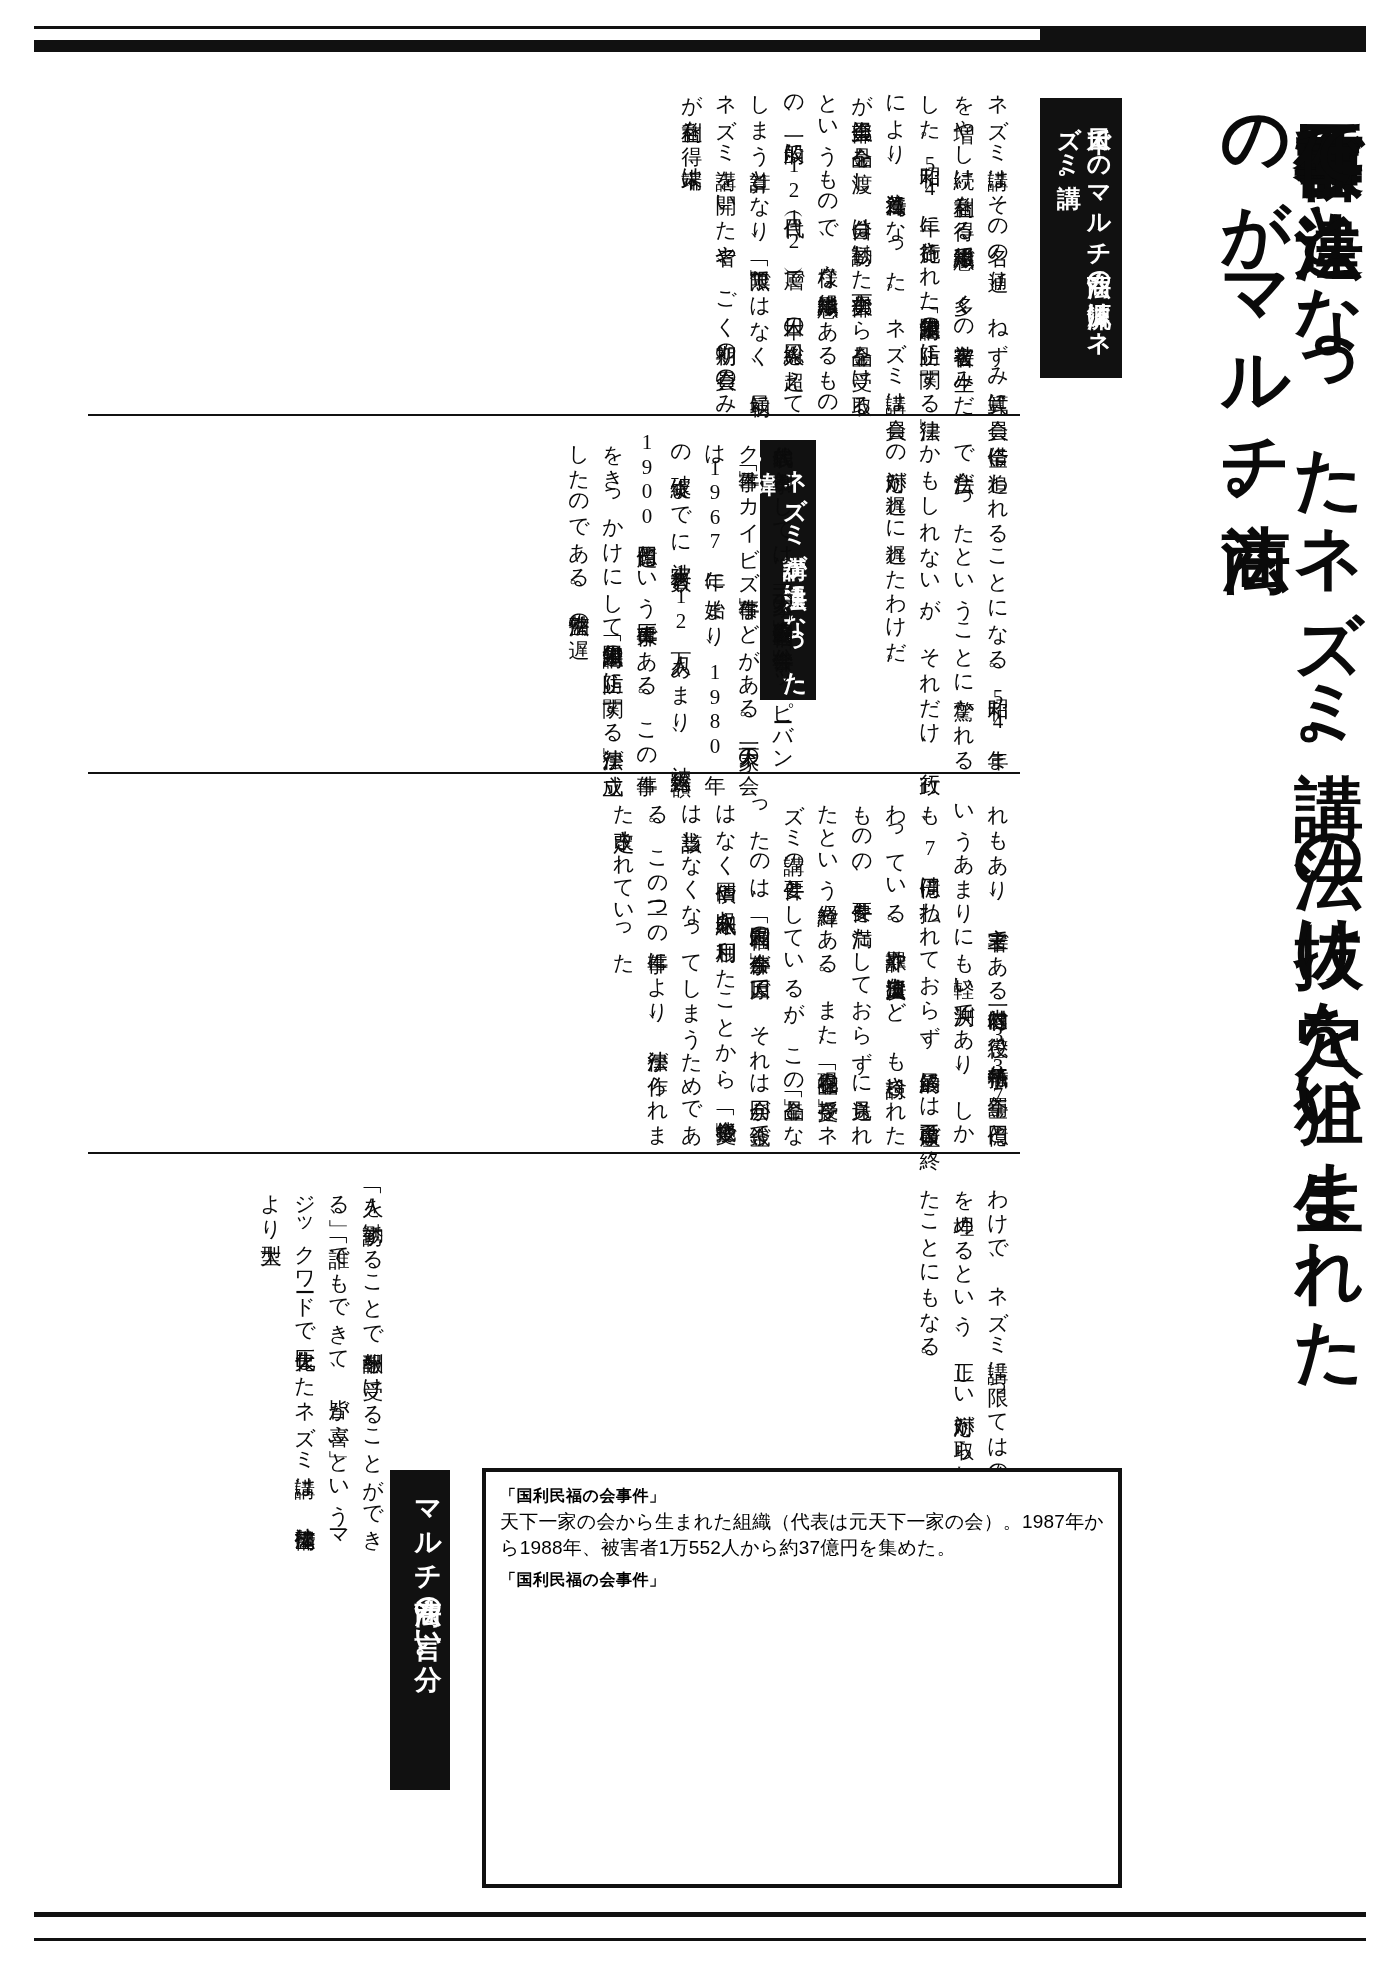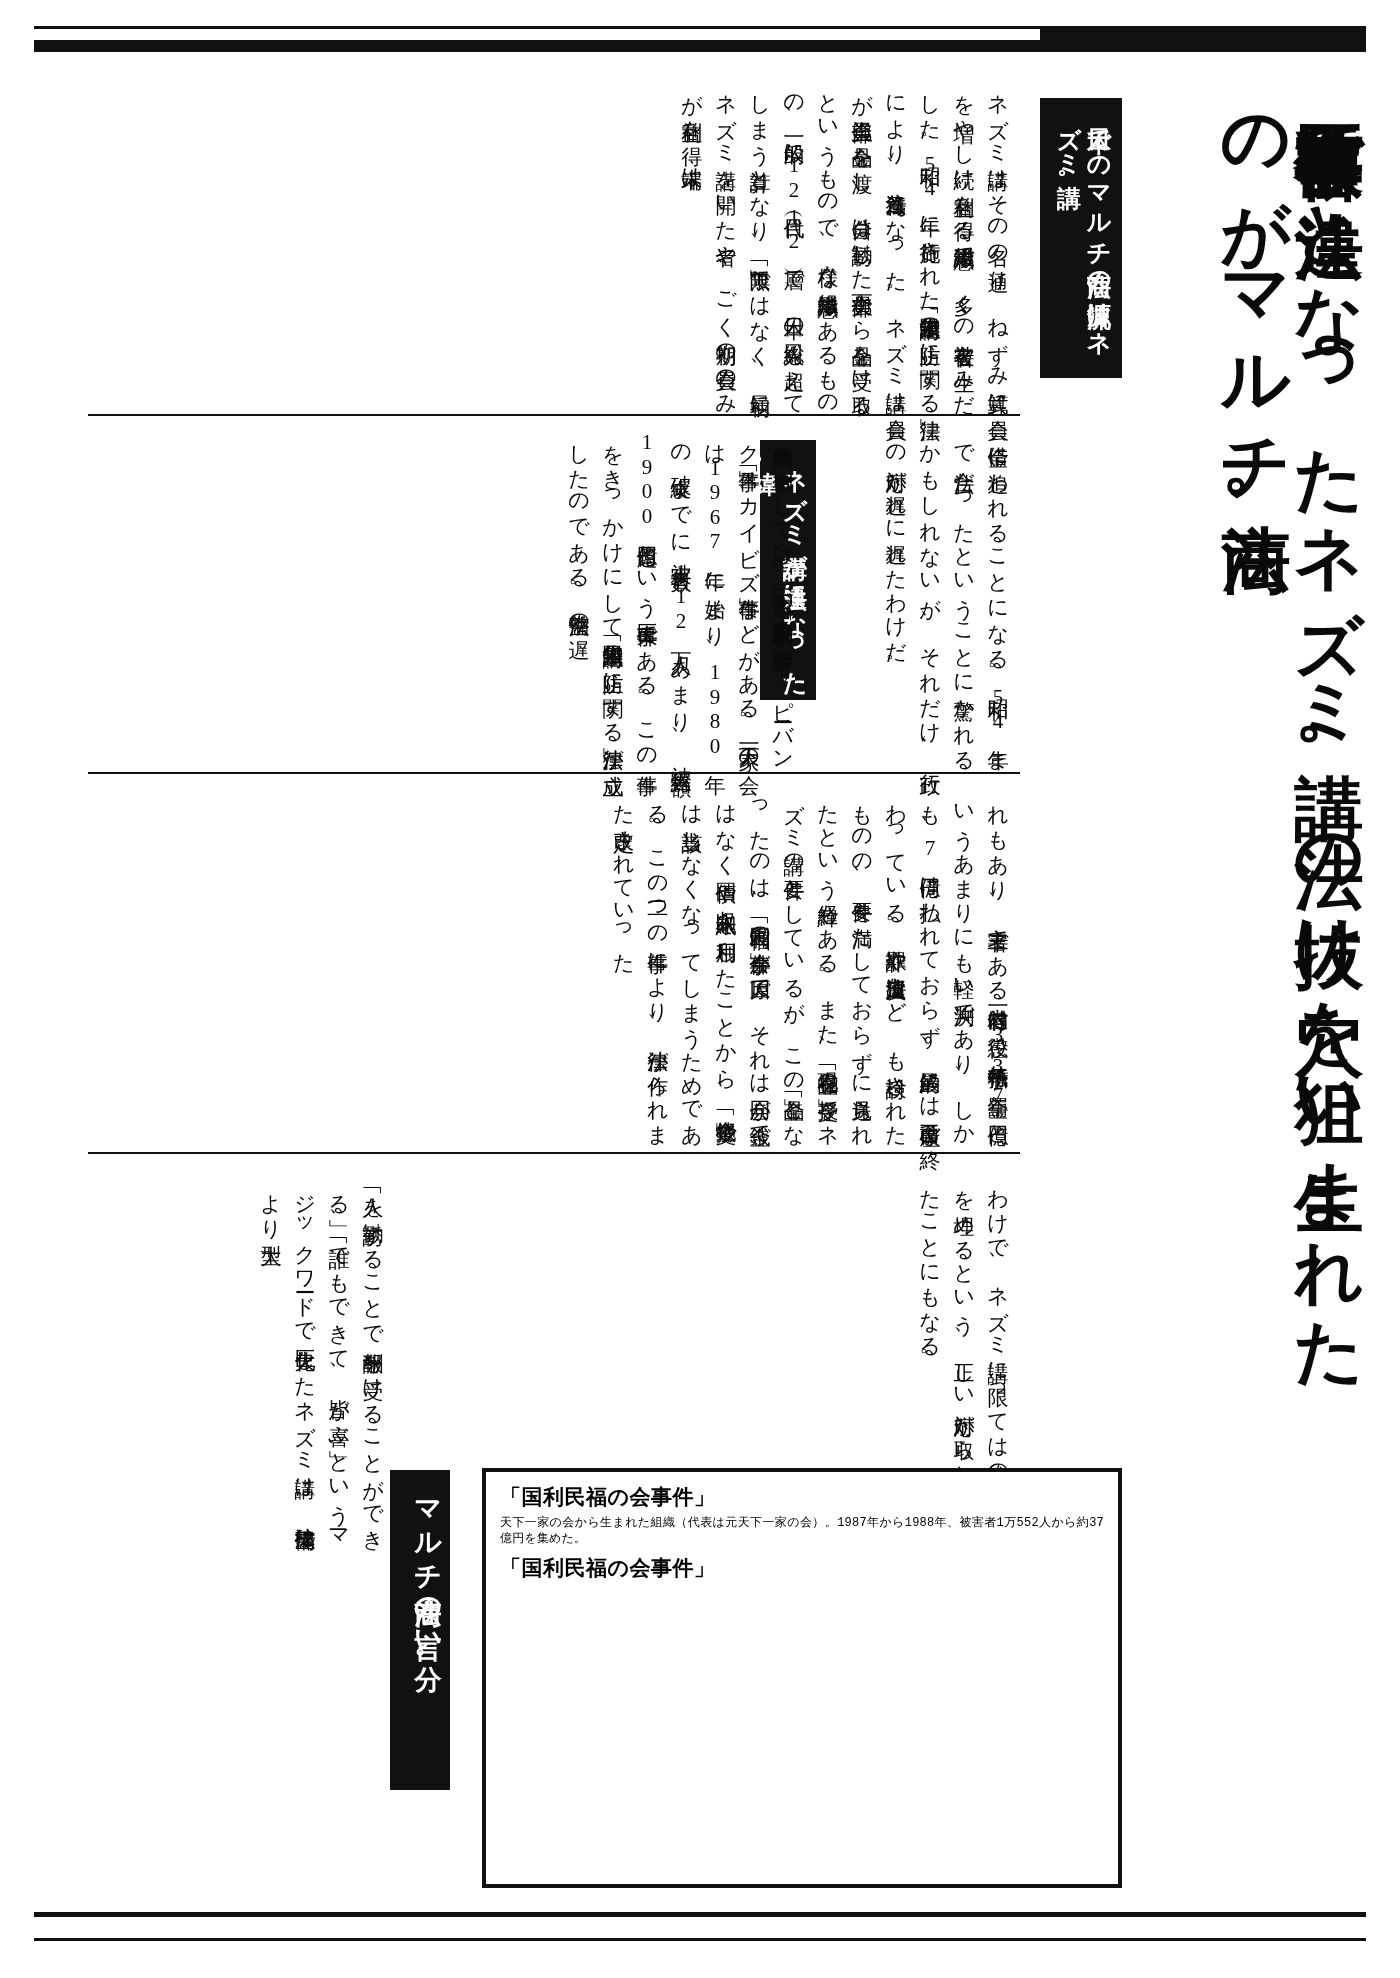--- a/index.html
+++ b/index.html
@@ -176,30 +176,30 @@
     left: 482px;
     top: 1468px;
     width: 640px;
     height: 420px;
     border: 4px solid #111;
     box-sizing: border-box;
     background: #fff;
     padding: 12px 14px 10px 14px;
   }
   .case-title {
-    font-family: Liberation Mono, monospace;
+    font-family: Liberation Sans, sans-serif;
     font-weight: bold;
-    font-size: 21px;
+    font-size: 16px;
     line-height: 1.2;
     margin: 2px 0 4px 0;
     letter-spacing: 0.5px;
   }
   .case-body {
-    font-family: Liberation Mono, monospace;
-    font-size: 12px;
+    font-family: Liberation Sans, sans-serif;
+    font-size: 19px;
     line-height: 1.34;
     text-align: justify;
     margin: 0 0 10px 0;
     letter-spacing: 0.2px;
   }
 </style>
 </head>
 <body>
 
 <div class="page">

